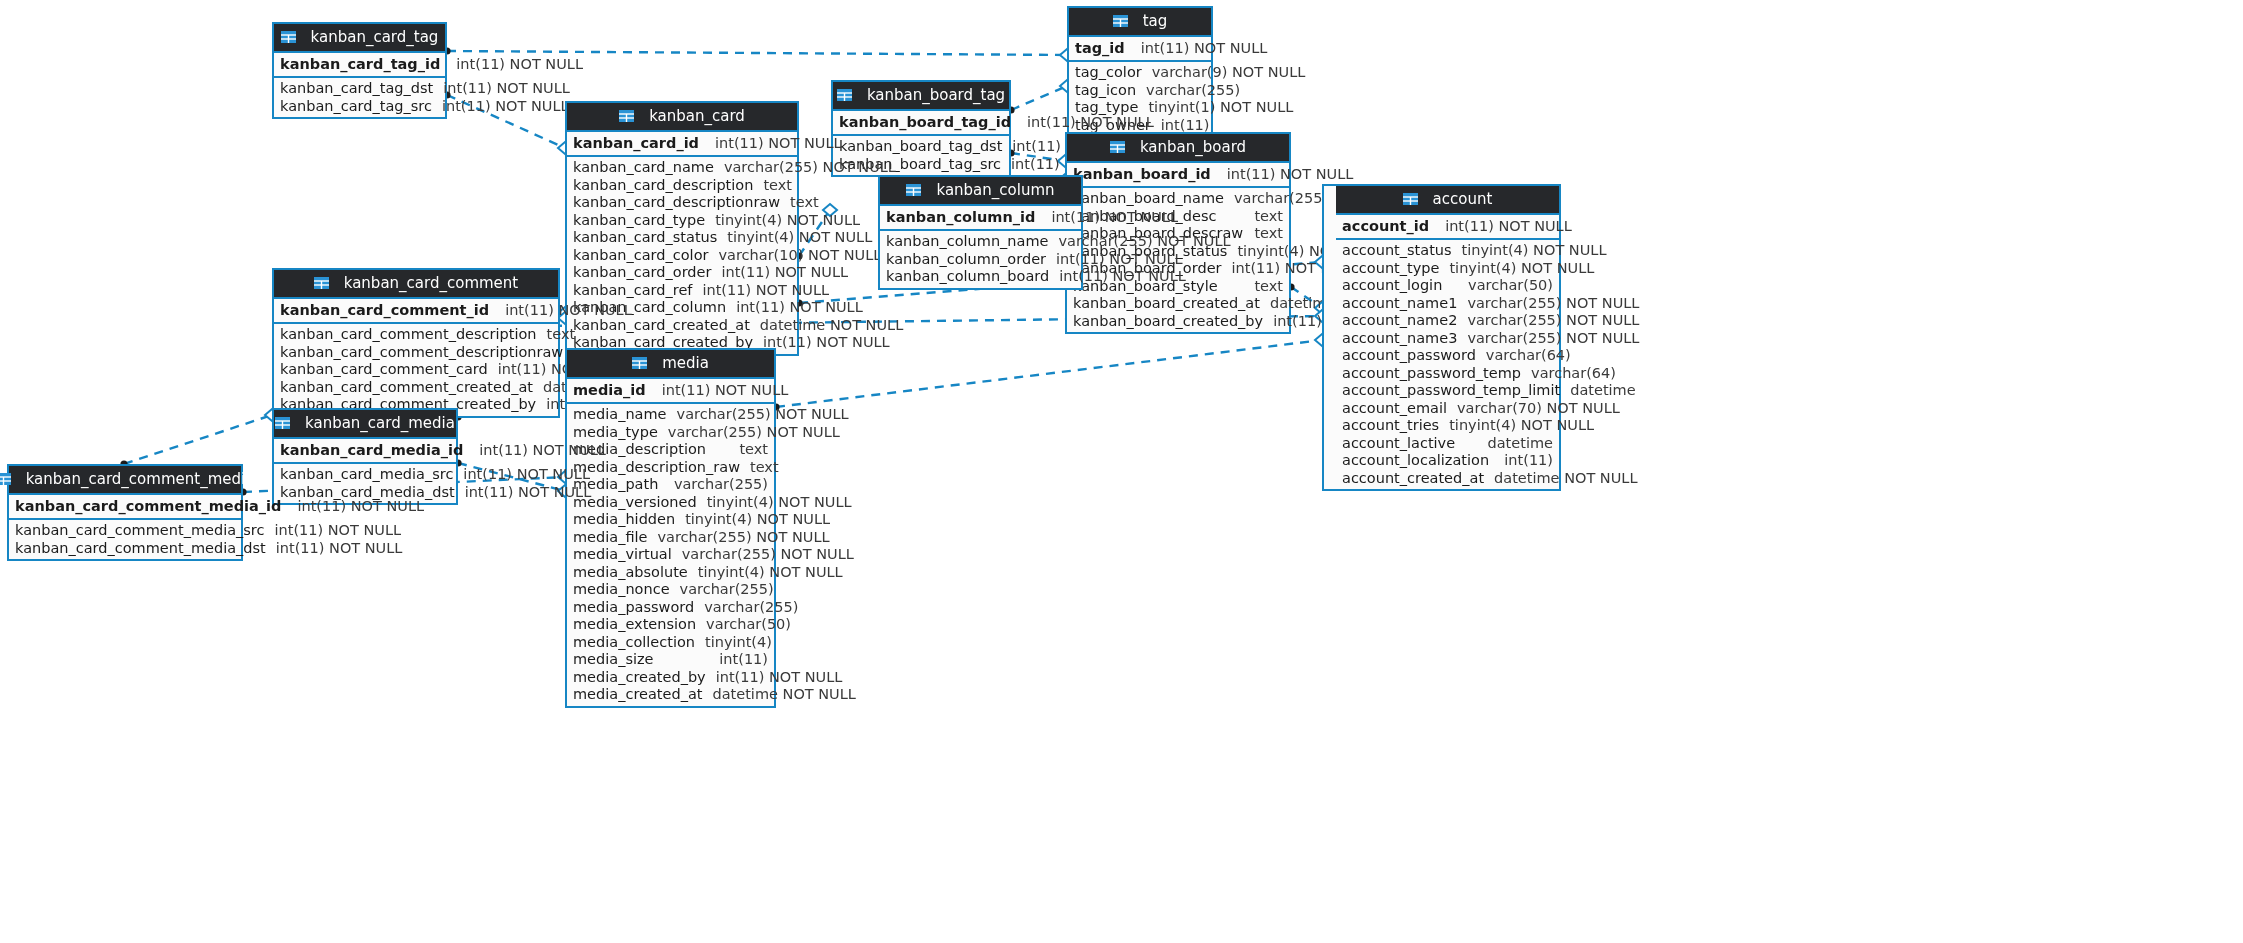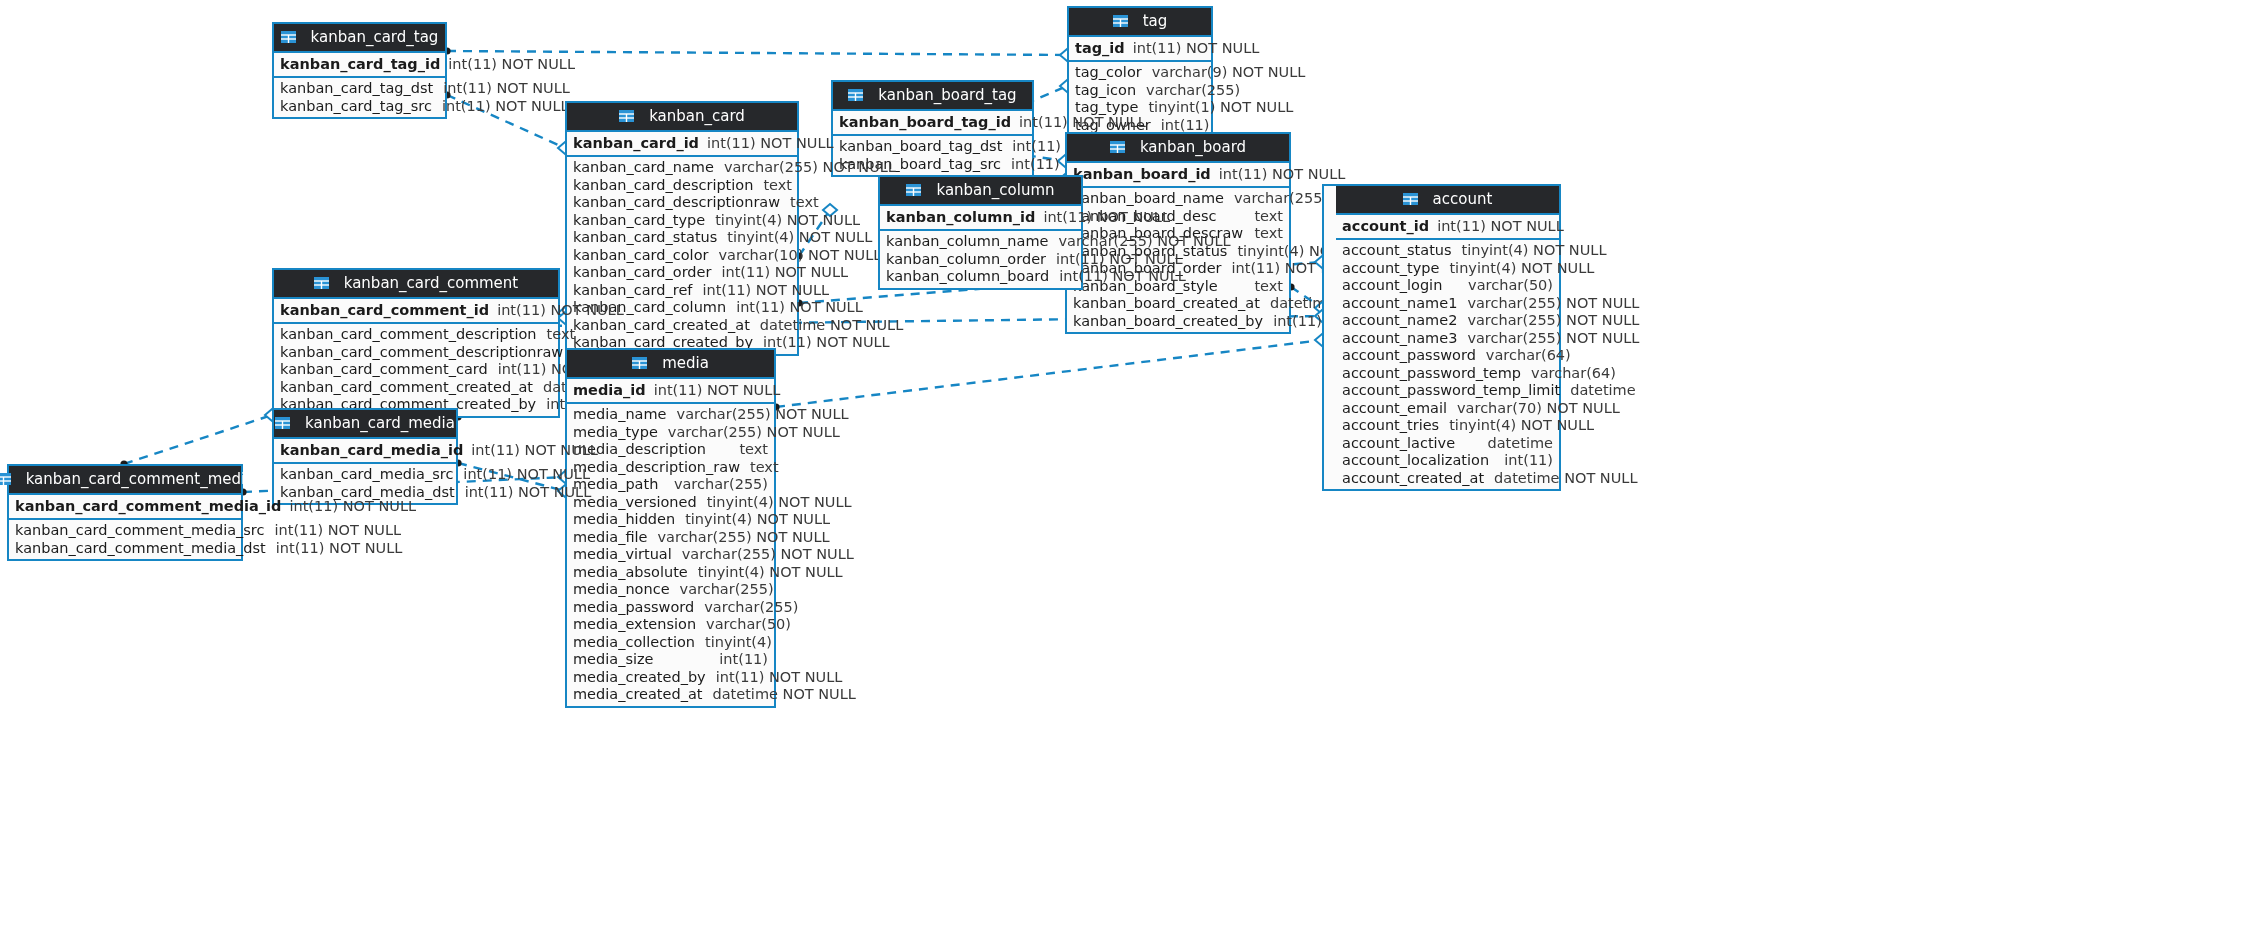--- a/index.html
+++ b/index.html
@@ -28,21 +28,21 @@
     border-bottom:2px solid #1686c4;
   }
   .tbl-icon{
     width:15px;height:12px;flex:0 0 auto;display:block;
   }
   .pk-row{
     display:flex;justify-content:space-between;align-items:center;
     font-weight:bold;font-size:14.5px;color:#1b1b1b;
     padding:3px 6px 4px 6px;
     border-bottom:2px solid #1686c4;
-    white-space:nowrap;gap:8px;
+    white-space:nowrap;gap:16px;
   }
   .pk-row .ftype{font-weight:normal;color:#3a3a3a;}
   .fields{padding:2px 0 2px 0;}
   .row{
     display:flex;justify-content:space-between;align-items:center;
     font-size:14.5px;color:#1b1b1b;
     padding:1px 6px 1px 6px;
     white-space:nowrap;gap:10px;
     line-height:15.5px;
   }
@@ -177,21 +177,21 @@
           <div class="row">
             <span class="fname">tag_type</span>
             <span class="ftype">tinyint(1) NOT NULL</span>
           </div>
           <div class="row">
             <span class="fname">tag_owner</span>
             <span class="ftype">int(11)</span>
           </div>
         </div>
       </div>
-      <div class="table" style="left: 831px; top: 80px; width: 203px;">
+      <div class="table" style="left: 831px; top: 80px; width: 180px;">
         <div class="tbl-header">
           <svg class="tbl-icon" viewBox="0 0 15 12">
             <rect x="0" y="0" width="15" height="12" fill="#2a93d5"></rect>
             <line x1="0" y1="4" x2="15" y2="4" stroke="#ffffff" stroke-width="1.4"></line>
             <line x1="7.5" y1="4" x2="7.5" y2="12" stroke="#ffffff" stroke-width="1.4"></line>
             <line x1="0" y1="8" x2="15" y2="8" stroke="#ffffff" stroke-width="1.4"></line>
           </svg>
           <span>kanban_board_tag</span>
         </div>
         <div class="pk-row">

